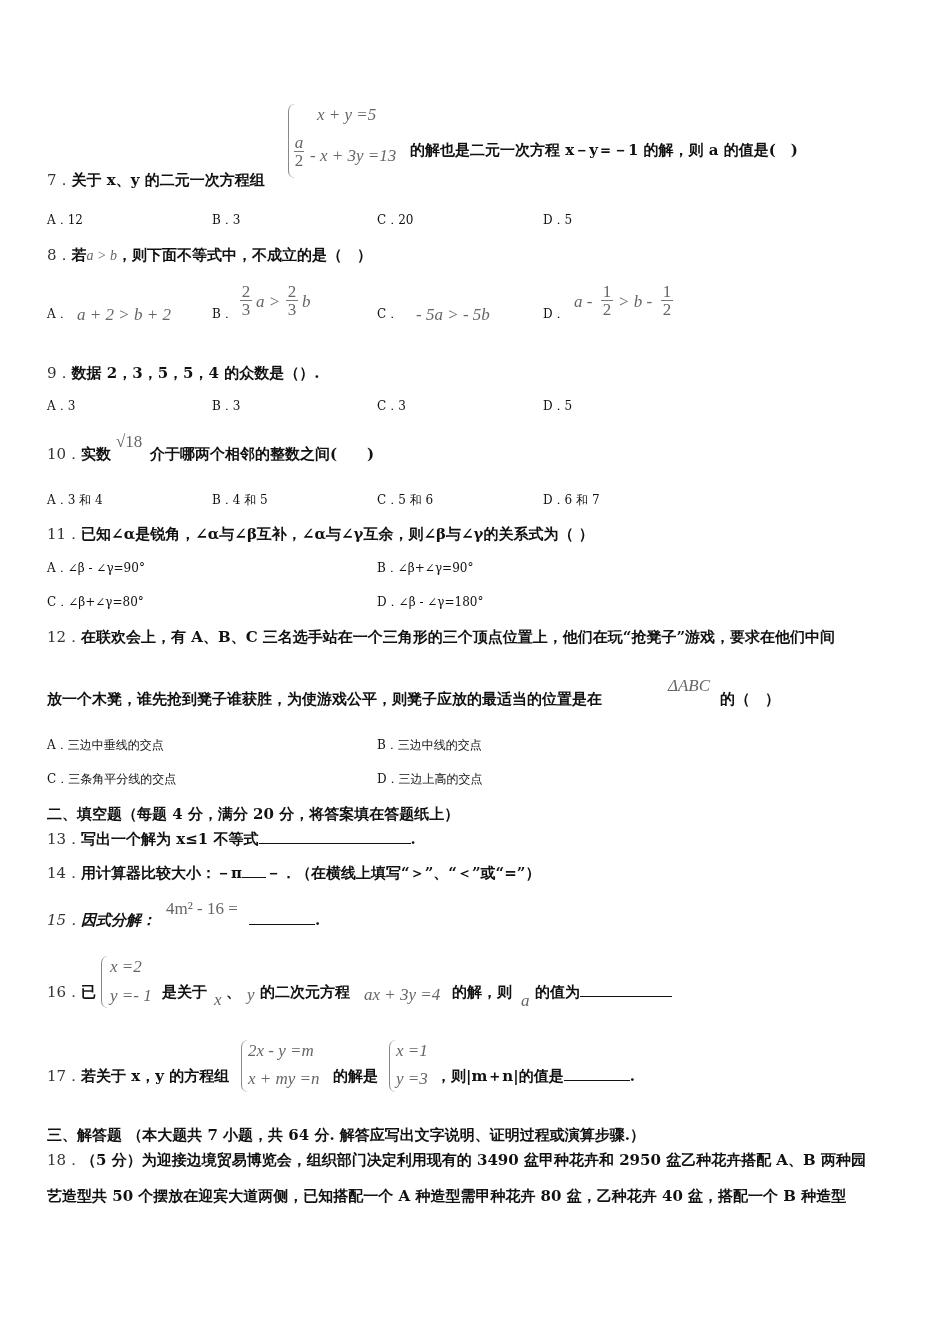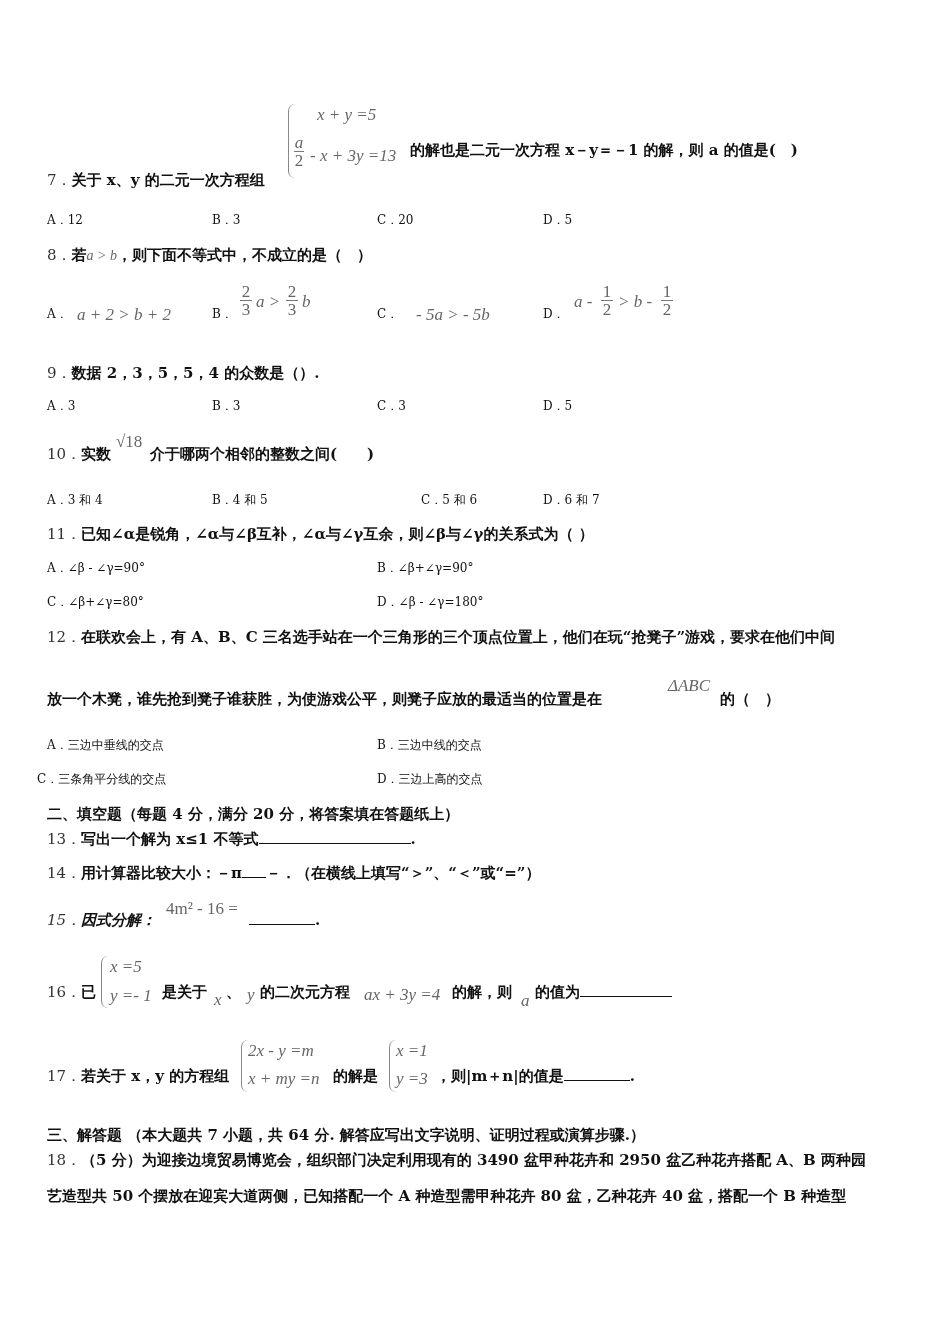--- a/index.html
+++ b/index.html
@@ -81,21 +81,21 @@
 </div>
 
 <div>
   <div class="line" style="top:445px;">
     <span class="num">10．</span><span>实数</span>
   </div>
   <span class="abs mn" style="left:116px;top:432px;">√18</span>
   <div class="line" style="left:150px;top:445px;">介于哪两个相邻的整数之间(　　)</div>
   <span class="opt" style="left:47px;top:492px;">A．3 和 4</span>
   <span class="opt" style="left:212px;top:492px;">B．4 和 5</span>
-  <span class="opt" style="left:377px;top:492px;margin-left:44px;">C．5 和 6</span>
+  <span class="opt" style="left:377px;top:492px;">C．5 和 6</span>
   <span class="opt" style="left:543px;top:492px;">D．6 和 7</span>
 </div>
 
 <div>
   <div class="line" style="top:525px;">
     <span class="num">11．</span><span>已知∠α是锐角，∠α与∠β互补，∠α与∠γ互余，则∠β与∠γ的关系式为（ ）</span>
   </div>
   <span class="opt" style="left:47px;top:560px;">A．∠β - ∠γ=90°</span>
   <span class="opt" style="left:377px;top:560px;">B．∠β+∠γ=90°</span>
   <span class="opt" style="left:47px;top:594px;">C．∠β+∠γ=80°</span>
@@ -104,21 +104,21 @@
 
 <div>
   <div class="line" style="top:628px;">
     <span class="num">12．</span><span>在联欢会上，有 A、B、C 三名选手站在一个三角形的三个顶点位置上，他们在玩“抢凳子”游戏，要求在他们中间</span>
   </div>
   <div class="line" style="top:690px;">放一个木凳，谁先抢到凳子谁获胜，为使游戏公平，则凳子应放的最适当的位置是在</div>
   <span class="abs mn" style="left:668px;top:676px;font-style:italic;">ΔABC</span>
   <div class="line" style="left:720px;top:690px;">的（　）</div>
   <span class="opt" style="left:47px;top:737px;">A．三边中垂线的交点</span>
   <span class="opt" style="left:377px;top:737px;">B．三边中线的交点</span>
-  <span class="opt" style="left:37px;top:771px;">C．三条角平分线的交点</span>
+  <span class="opt" style="left:47px;top:771px;">C．三条角平分线的交点</span>
   <span class="opt" style="left:377px;top:771px;">D．三边上高的交点</span>
 </div>
 
 <div class="line" style="top:805px;">二、填空题（每题 4 分，满分 20 分，将答案填在答题纸上）</div>
 
 <div class="line" style="top:830px;">
   <span class="num">13．</span><span>写出一个解为 x≤1 不等式</span><span class="blank" style="width:152px;"></span><span>.</span>
 </div>
 
 <div class="line" style="top:864px;">
@@ -131,21 +131,21 @@
   </div>
   <span class="abs mn" style="left:166px;top:899px;">4m² - 16 =</span>
   <div class="line" style="left:249px;top:911px;"><span class="blank" style="width:66px;"></span><span>.</span></div>
 </div>
 
 <div>
   <div class="line" style="top:983px;">
     <span class="num">16．</span><span>已</span>
   </div>
   <div class="brace" style="left:101px;top:956px;width:6px;height:52px;"></div>
-  <span class="abs m" style="left:110px;top:957px;">x =5</span>
+  <span class="abs m" style="left:110px;top:957px;">x =2</span>
   <span class="abs m" style="left:110px;top:986px;">y =- 1</span>
   <div class="line" style="left:162px;top:983px;">是关于</div>
   <span class="abs m" style="left:214px;top:990px;">x</span>
   <div class="line" style="left:226px;top:983px;">、</div>
   <span class="abs m" style="left:247px;top:985px;">y</span>
   <div class="line" style="left:260px;top:983px;">的二次元方程</div>
   <span class="abs m" style="left:364px;top:985px;">ax + 3y =4</span>
   <div class="line" style="left:452px;top:983px;">的解，则</div>
   <span class="abs m" style="left:521px;top:991px;">a</span>
   <div class="line" style="left:535px;top:983px;"><span>的值为</span><span class="blank" style="width:92px;"></span></div>

